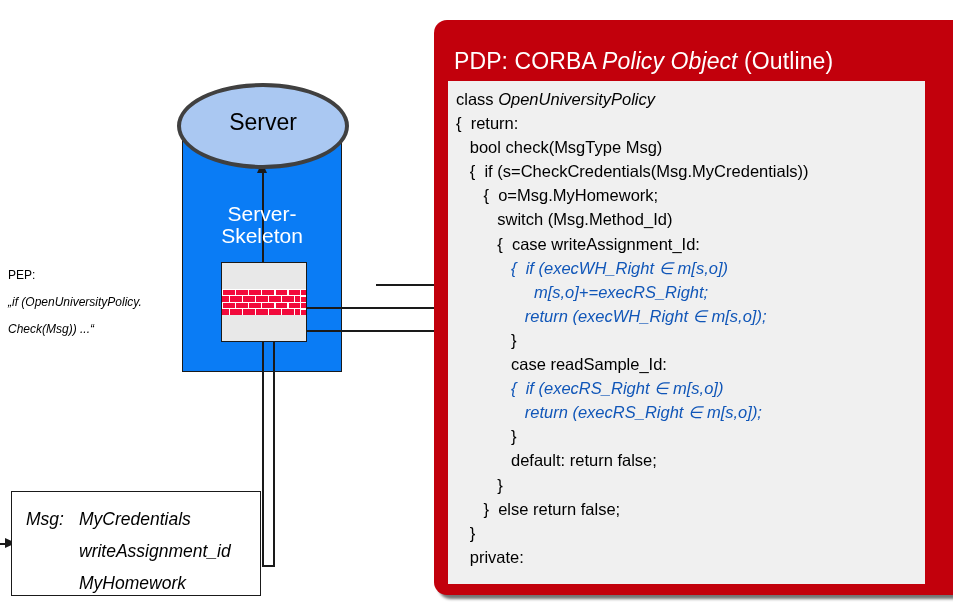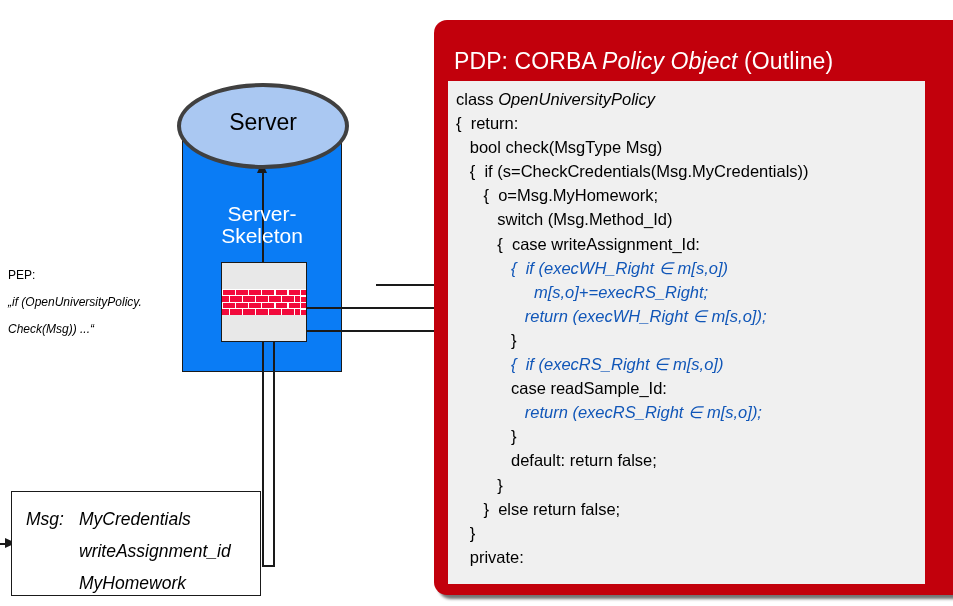--- a/index.html
+++ b/index.html
@@ -266,22 +266,22 @@
       <div class="code-line">{  return:</div>
       <div class="code-line">   bool check(MsgType Msg)</div>
       <div class="code-line">   {  if (s=CheckCredentials(Msg.MyCredentials))</div>
       <div class="code-line">      {  o=Msg.MyHomework;</div>
       <div class="code-line">         switch (Msg.Method_Id)</div>
       <div class="code-line">         {  case writeAssignment_Id:</div>
       <div class="code-line blue">            {  if (execWH_Right ∈ m[s,o])</div>
       <div class="code-line blue">                 m[s,o]+=execRS_Right;</div>
       <div class="code-line blue">               return (execWH_Right ∈ m[s,o]);</div>
       <div class="code-line">            }</div>
+      <div class="code-line">            case readSample_Id:</div>
       <div class="code-line blue">            {  if (execRS_Right ∈ m[s,o])</div>
-      <div class="code-line">            case readSample_Id:</div>
       <div class="code-line blue">               return (execRS_Right ∈ m[s,o]);</div>
       <div class="code-line">            }</div>
       <div class="code-line">            default: return false;</div>
       <div class="code-line">         }</div>
       <div class="code-line">      }  else return false;</div>
       <div class="code-line">   }</div>
       <div class="code-line">   private:</div>
     </div>
 </div>
 

